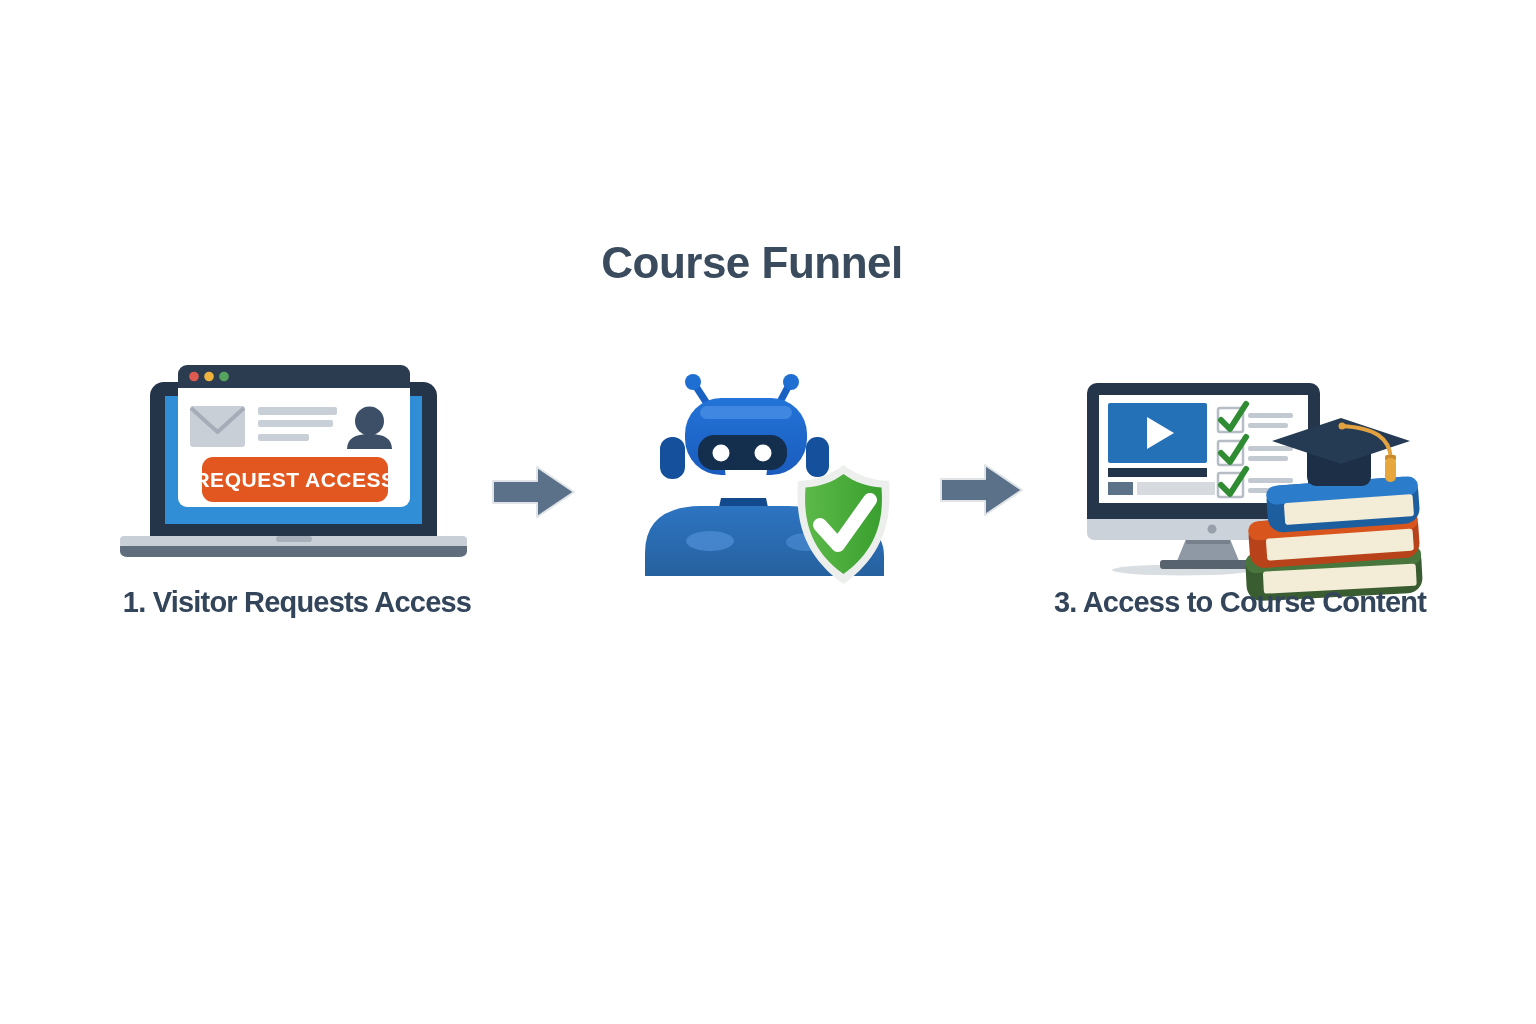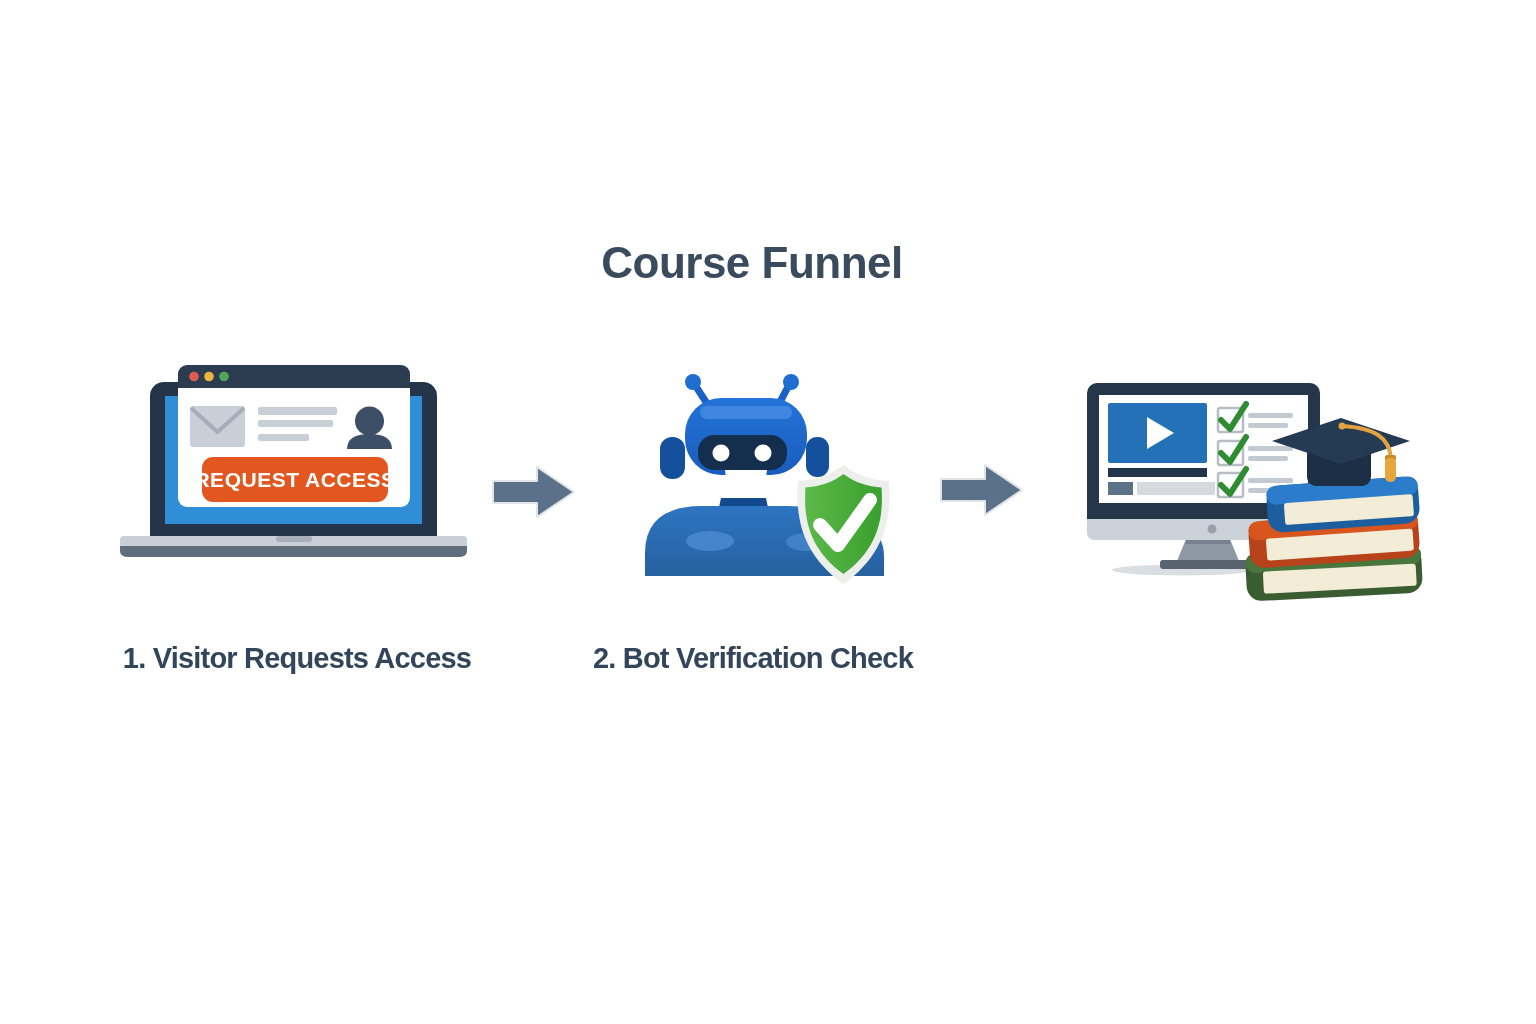--- a/index.html
+++ b/index.html
@@ -5,21 +5,21 @@
   html,body { margin:0; padding:0; background:#ffffff; }
   .canvas {
     position:relative; width:1536px; height:1024px; background:#ffffff;
     overflow:hidden; font-family:"Liberation Sans", sans-serif;
   }
   .title {
     position:absolute; left:0; top:238px; width:1504px; text-align:center;
     font-size:44px; font-weight:bold; letter-spacing:-0.5px; color:#3b4b5e;
   }
   .caption {
-    position:absolute; top:642px; width:440px; text-align:center;
+    position:absolute; top:586px; width:440px; text-align:center;
     font-size:29px; font-weight:bold; letter-spacing:-0.8px; color:#33455a;
     white-space:nowrap;
   }
   .caption.c1 { left:77px; }
   .caption.c2 { left:533px; }
   .caption.c3 { left:1020px; }
   .illus { position:absolute; }
   svg { display:block; }
 </style>
 </head>
@@ -212,15 +212,15 @@
         <polygon points="283,60 352,83 283,106 214,83" fill="#253a53"></polygon>
         <path d="M284,68 C318,70 331,80 333,100" fill="none" stroke="#e2a23f" stroke-width="4"></path>
         <rect x="327" y="97" width="11" height="6" rx="2" fill="#c98a2b"></rect>
         <rect x="327" y="100" width="11" height="24" rx="5" fill="#e8a73c"></rect>
         <circle cx="284" cy="68" r="3.5" fill="#e2a23f"></circle>
       </g>
     </svg>
   </div>
 
   <div class="caption c1">1. Visitor Requests Access</div>
-  <div class="caption c2">2. Bot Verification Check</div>
+  <div class="caption c3">3. Access to Course Content</div>
 
 </div>
 
 </body></html>

